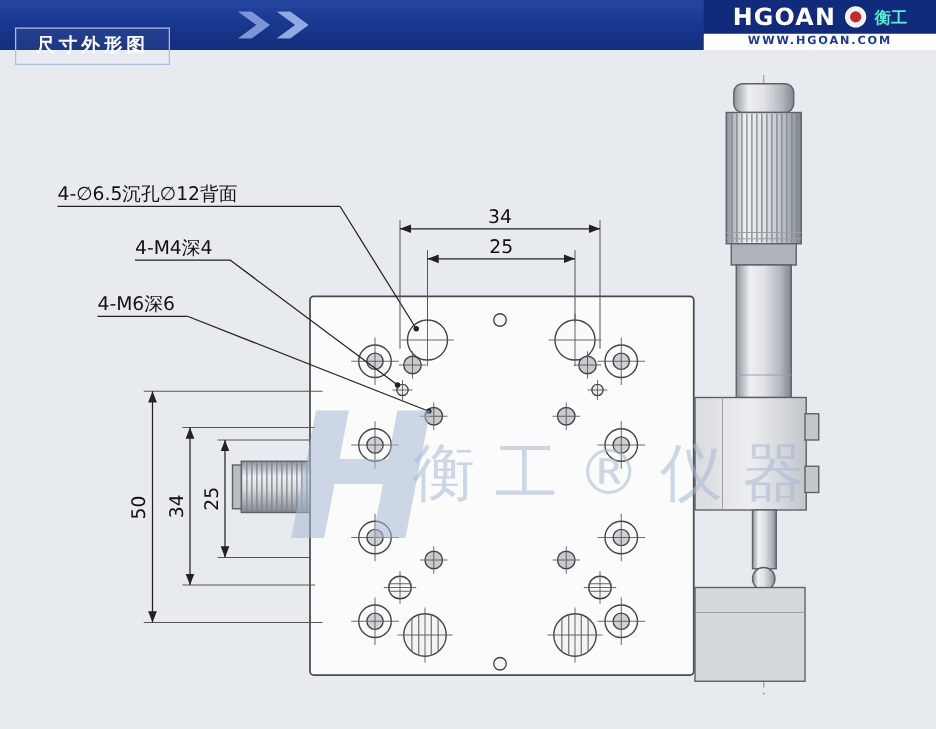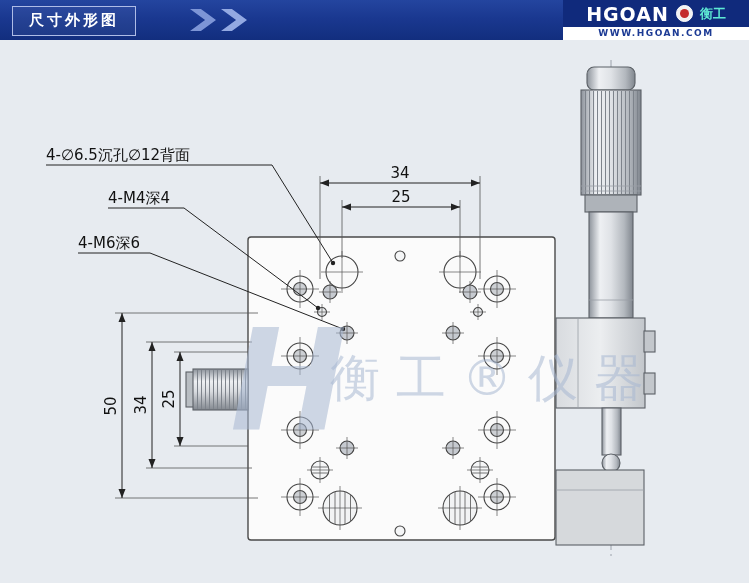--- a/index.html
+++ b/index.html
@@ -8,21 +8,21 @@
     background:#e7ebf0;
     font-family:"DejaVu Sans","Liberation Sans",sans-serif;
     position:relative; overflow:hidden;
   }
   
   .header {
     position:absolute; top:0; left:0; width:749px; height:40px;
     background:linear-gradient(180deg,#24459f 0%,#1a3890 45%,#122e7e 100%);
   }
   .title-box {
-    position:absolute; left:12px; top:6px;
+    position:absolute; left:12px; top:22px;
     padding:4px 16px 5px;
     border:1px solid #aebce6;
     color:#fff; font-size:15px; font-weight:bold; letter-spacing:3px;
     background:rgba(255,255,255,0.05);
   }
   .chevrons { position:absolute; left:190px; top:9px; display:flex; gap:5px; }
   .chev {
     width:26px; height:22px; background:#7d95d6;
     clip-path:polygon(0 0,42% 0,100% 50%,42% 100%,0 100%,58% 50%);
   }

